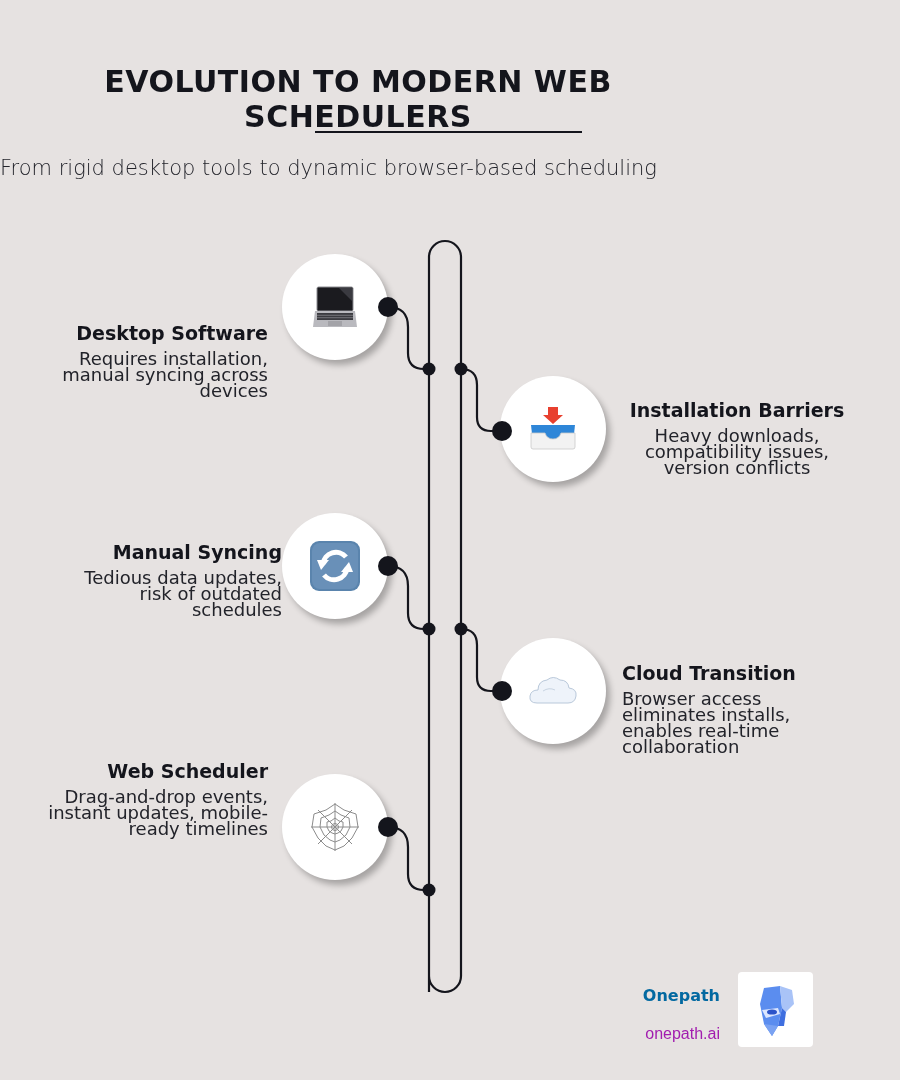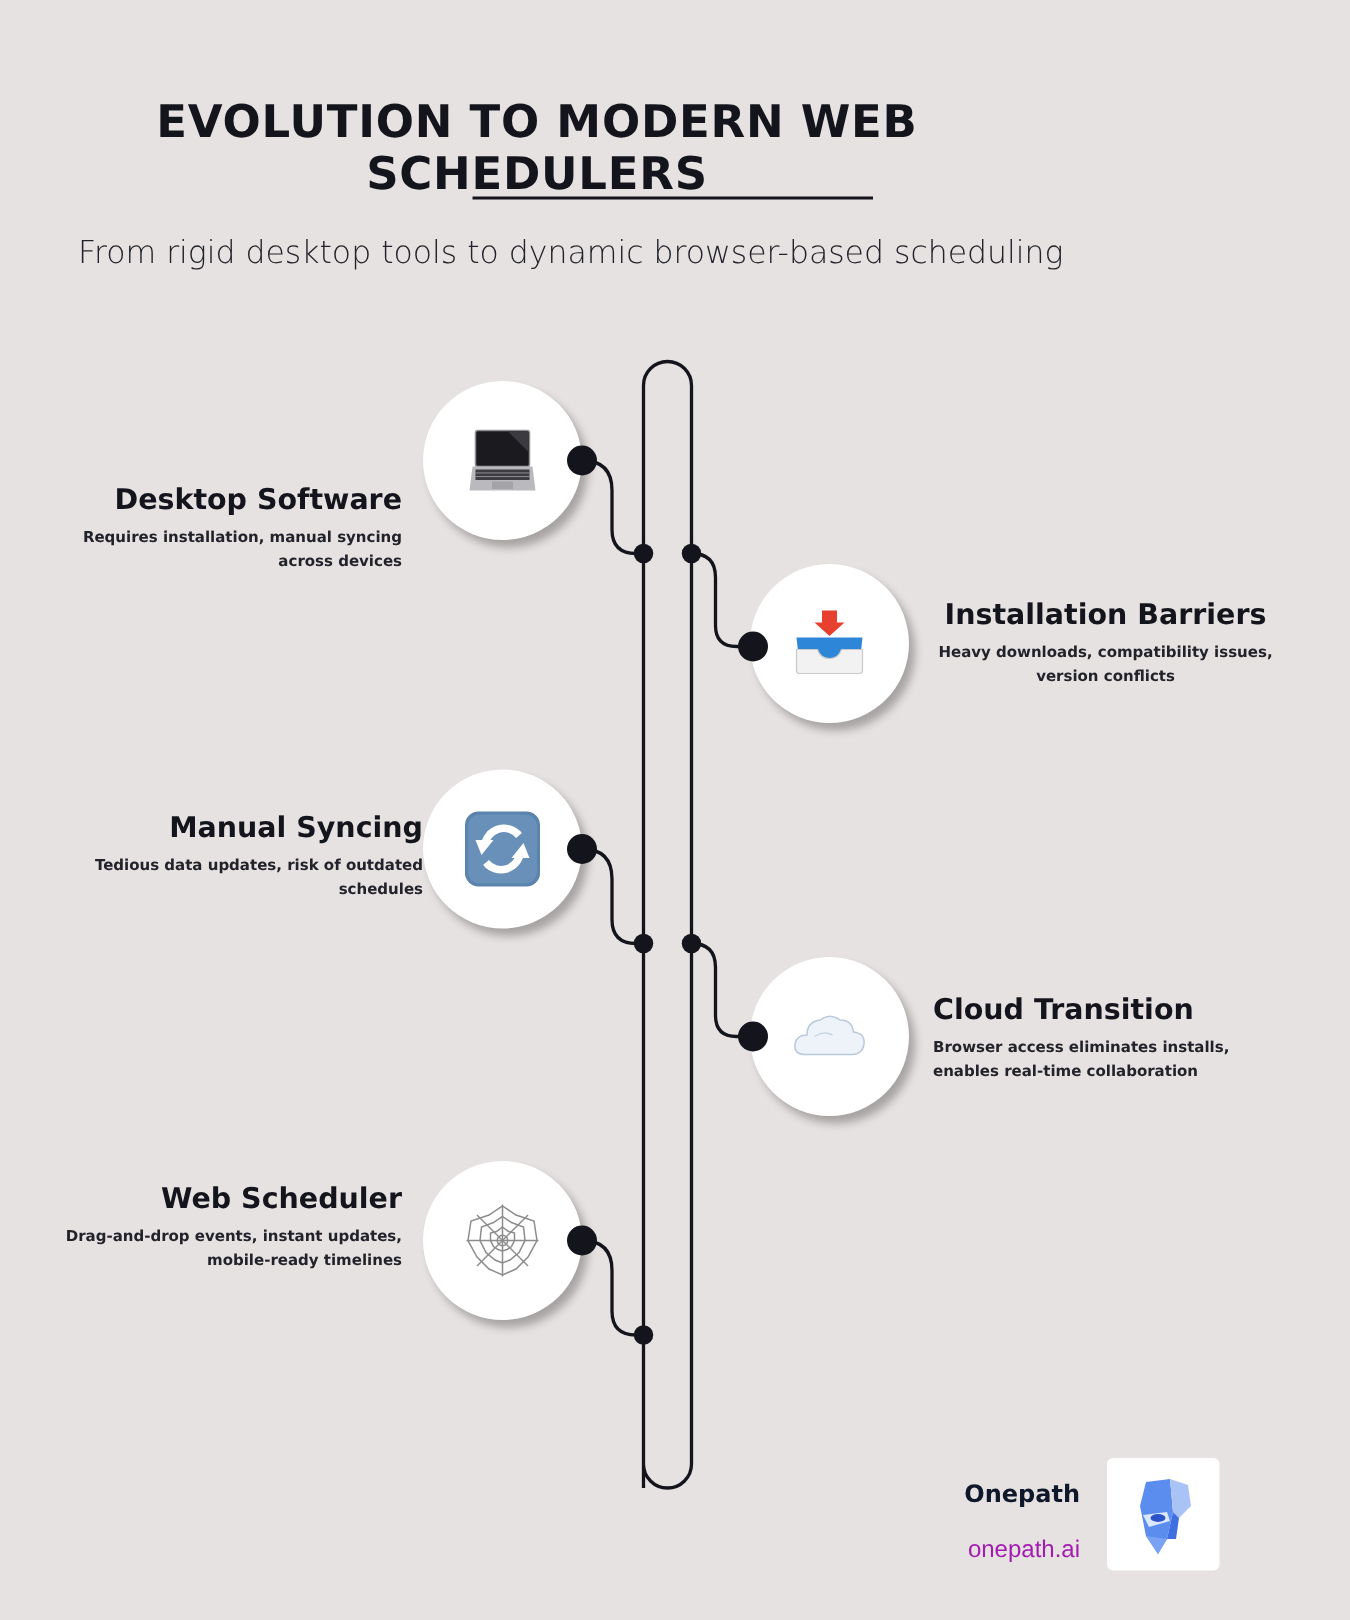--- a/index.html
+++ b/index.html
@@ -16,47 +16,47 @@
     text-align: center; font-size: 30px; font-weight: 900;
     letter-spacing: 0.5px; color: #14151c;
     font-family: "DejaVu Sans", sans-serif;
   }
   .divider {
     position: absolute; top: 131px; left: 315px; width: 267px; height: 2px;
     background: #14151c;
   }
   .subtitle {
     position: absolute; top: 156px; left: 0; width: 761px;
-    text-align: center; font-size: 21px; color: #22232a;
+    text-align: left; font-size: 21px; color: #22232a;
     font-family: "DejaVu Sans", sans-serif; font-weight: 300;
   }
   svg.lines { position: absolute; left: 0; top: 0; }
   .node {
     position: absolute; width: 106px; height: 106px; border-radius: 50%;
     background: #ffffff;
     box-shadow: 4px 5px 6px rgba(0,0,0,0.28);
     display: flex; align-items: center; justify-content: center;
   }
   .node .icon { width: 52px; height: 52px; display: block; }
   .label { position: absolute; width: 230px; }
   .label.left { text-align: right; }
   .label.right { text-align: left; }
   .label h3 {
     font-family: "DejaVu Sans", sans-serif; font-weight: 900;
     font-size: 19px; color: #14151c; margin-bottom: 7px; white-space: nowrap;
   }
   .label p {
-    font-family: "DejaVu Sans", sans-serif; font-size: 10px; line-height: 16px;
-    color: #22232a; font-weight: 700;
+    font-family: "DejaVu Sans", sans-serif; font-size: 18px; line-height: 16px;
+    color: #22232a; font-weight: 400;
   }
   .brand {
     position: absolute; right: 180px; top: 986px; text-align: right;
   }
   .brand .name {
-    font-family: "DejaVu Sans", sans-serif; font-weight: 700; font-size: 16px; color: #0f172a;
+    font-family: "DejaVu Sans", sans-serif; font-weight: 700; font-size: 16px; color: #0369a1;
   }
   .brand .url {
     font-family: Liberation Sans, sans-serif; font-size: 16px; color: #a21caf; margin-top: 20px;
   }
   .logo-box {
     position: absolute; left: 738px; top: 972px; width: 75px; height: 75px;
     background: #ffffff; border-radius: 4px;
     display: flex; align-items: center; justify-content: center;
   }
 </style>
@@ -152,21 +152,21 @@
   </svg>
 </div>
 <div class="label right" style="left:622px; top:662px;">
   <h3>Cloud Transition</h3>
   <p>Browser access eliminates installs, enables real-time collaboration</p>
 </div>
 <svg class="lines" width="900" height="1080" style="pointer-events:none">
   <circle cx="502" cy="691" r="10" fill="#14151c"></circle>
 </svg>
 
-<div class="label left" style="left:38px; top:788px;">
+<div class="label left" style="left:38px; top:760px;">
   <h3>Web Scheduler</h3>
   <p>Drag-and-drop events, instant updates, mobile-ready timelines</p>
 </div>
 <div class="node" style="left:282px; top:774px;">
   <svg class="icon" viewBox="0 0 52 52">
     <g fill="none" stroke="#8c8c8c" stroke-width="1">
       <line x1="26" y1="2" x2="26" y2="50"></line>
         <line x1="2" y1="26" x2="50" y2="26"></line>
       <line x1="9" y1="9" x2="43" y2="43"></line>
         <line x1="43" y1="9" x2="9" y2="43"></line>

